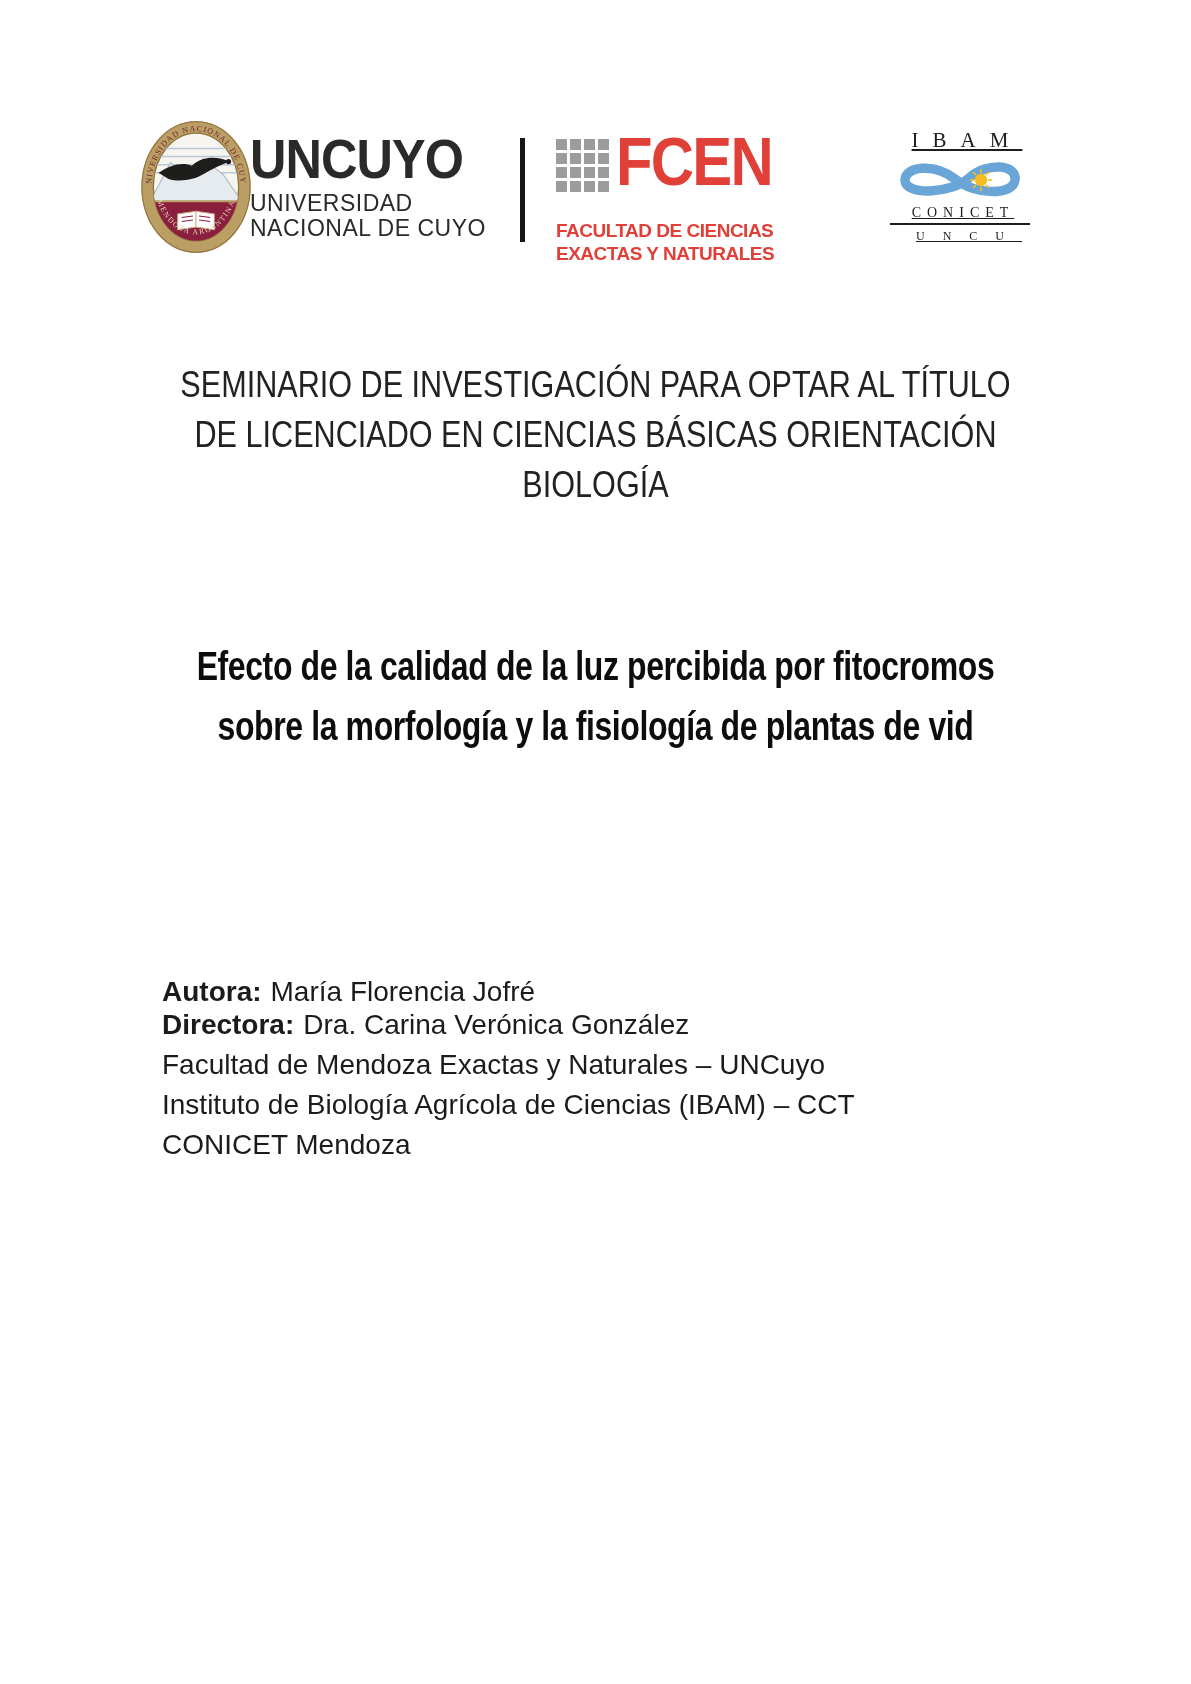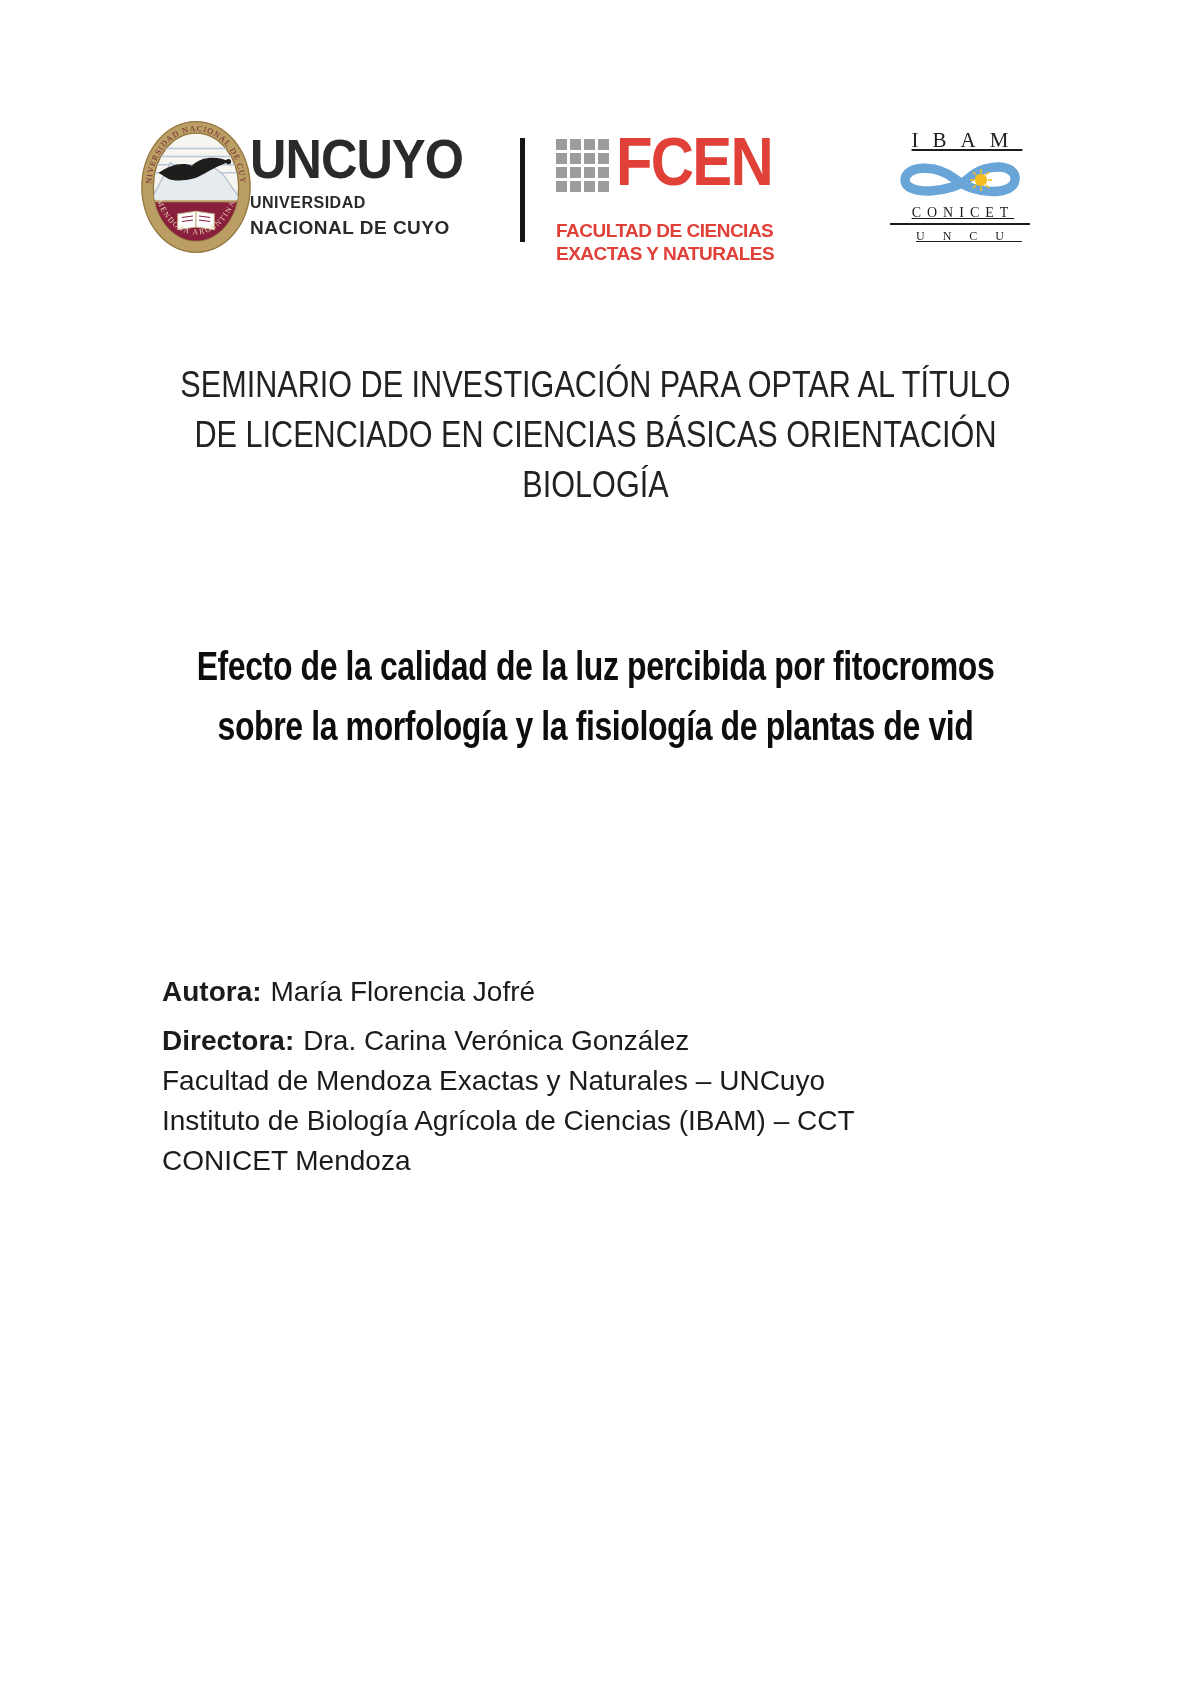--- a/index.html
+++ b/index.html
@@ -12,22 +12,22 @@
     color:#1b1b1b;
     overflow:hidden;
   }
   
   .seal{position:absolute;left:140px;top:120px;width:112px;height:134px;}
   .uncuyo-wordmark{position:absolute;left:250px;top:130px;}
   .uncuyo-acronym{
     font-size:56px;font-weight:700;line-height:58px;color:#2a2a28;
     letter-spacing:-1px;transform:scaleX(.9);transform-origin:left top;white-space:nowrap;
   }
-  .uncuyo-sub1{font-size:16px;font-weight:700;line-height:26px;letter-spacing:.5px;color:#2a2a28;margin-top:2px;white-space:nowrap;}
-  .uncuyo-sub2{font-size:19px;font-weight:700;line-height:24px;letter-spacing:.5px;color:#2a2a28;white-space:nowrap;}
+  .uncuyo-sub1{font-size:23px;font-weight:400;line-height:26px;letter-spacing:.5px;color:#2a2a28;margin-top:2px;white-space:nowrap;}
+  .uncuyo-sub2{font-size:23px;font-weight:400;line-height:24px;letter-spacing:.5px;color:#2a2a28;white-space:nowrap;}
   .logo-sep{position:absolute;left:520px;top:138px;width:5px;height:104px;background:#161616;}
   .fcen-grid{
     position:absolute;left:556px;top:139px;
     display:grid;grid-template-columns:repeat(4,11px);grid-template-rows:repeat(4,11px);
     gap:3px;
   }
   .fcen-grid span{background:#9c9c9c;display:block;}
   .fcen-acronym{
     position:absolute;left:616px;top:130px;
     font-size:68px;font-weight:700;line-height:62px;color:#e14038;
@@ -56,21 +56,21 @@
     position:absolute;left:0;top:636px;width:1191px;text-align:center;
     font-size:40px;font-weight:700;line-height:60px;color:#0d0d0d;
     letter-spacing:-.5px;
     transform:scaleX(.8);transform-origin:50% 0;
   }
   .main-title div{white-space:nowrap;}
   
   .credit{position:absolute;left:162px;font-size:28px;line-height:40px;font-weight:400;color:#1b1b1b;}
   .credit .label{font-weight:700;margin-right:9px;}
   .autora-block{top:928px;margin-top:44px;}
-  .directora-block{top:1005px;margin-top:16px;}
+  .directora-block{top:1005px;}
   .codirectora-block{top:1210px;}
   .credit div{white-space:nowrap;}
 </style>
 </head>
 <body>
 
 <div class="page">
 
   <svg class="seal" viewBox="0 0 110 132">
     <ellipse cx="55" cy="66" rx="54" ry="65" fill="#bb9e63"></ellipse>

